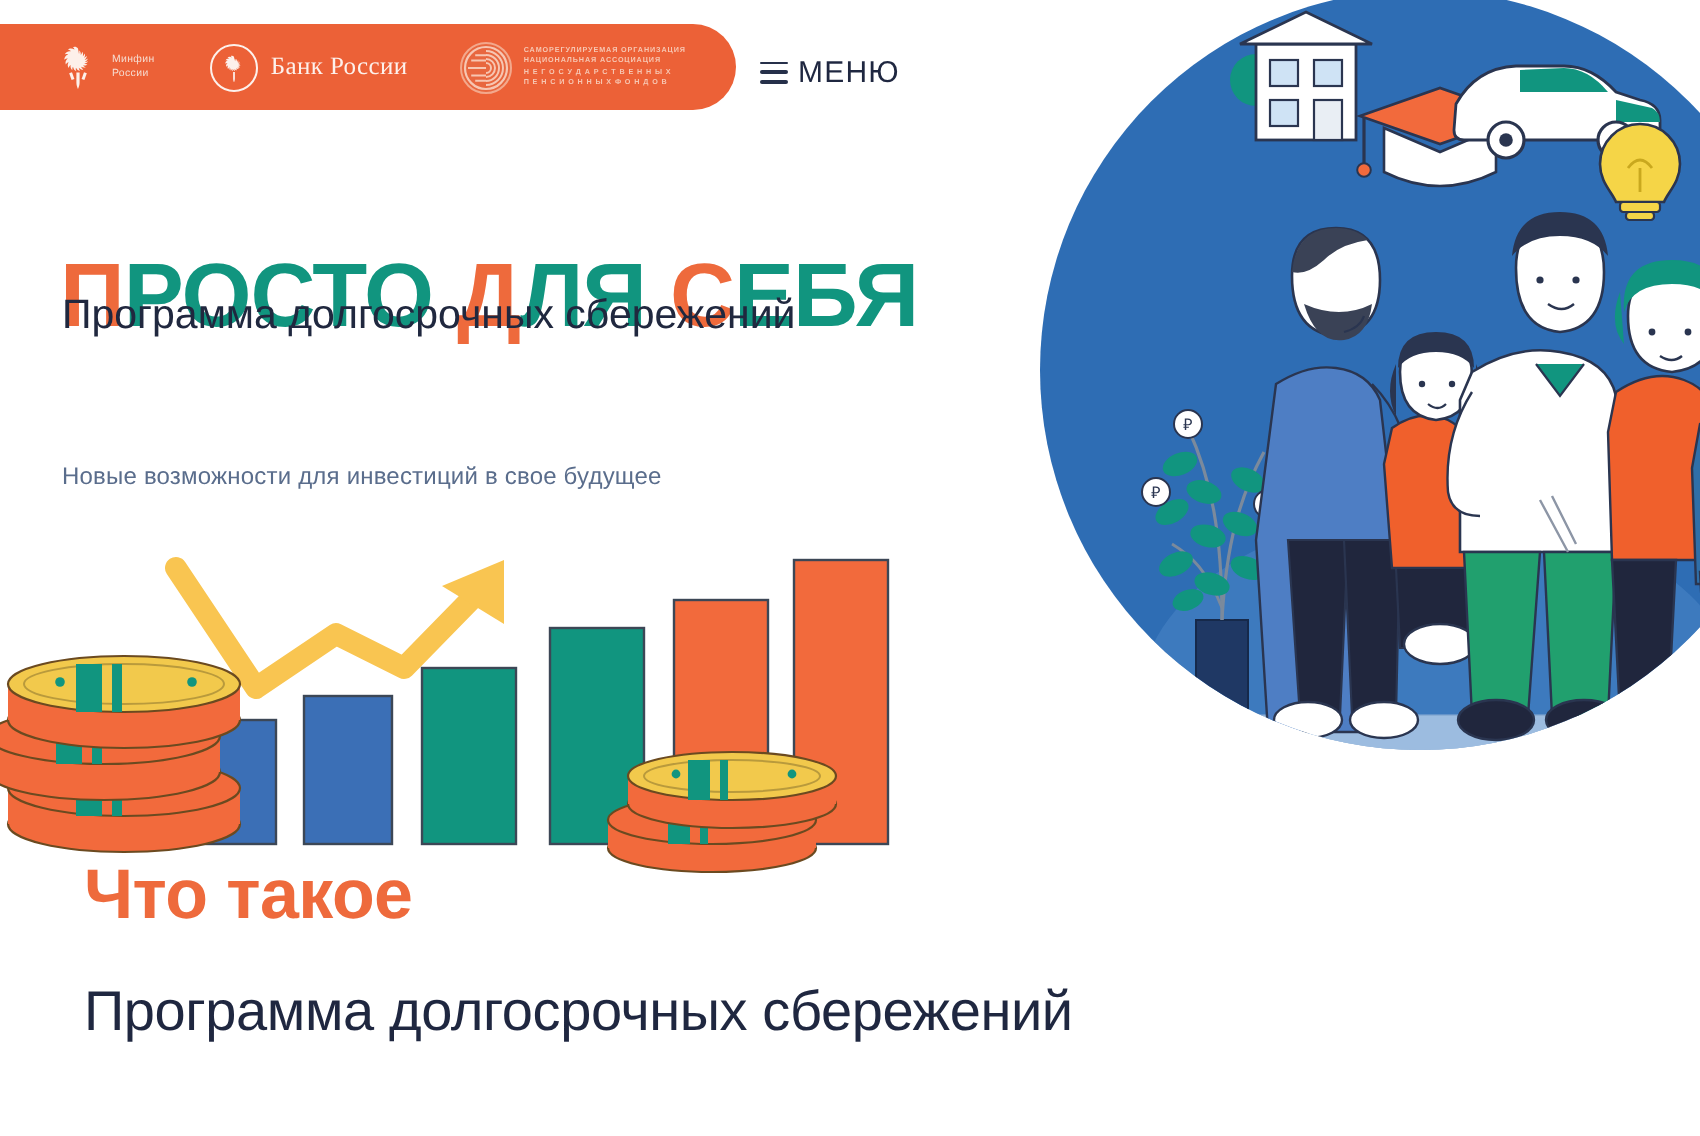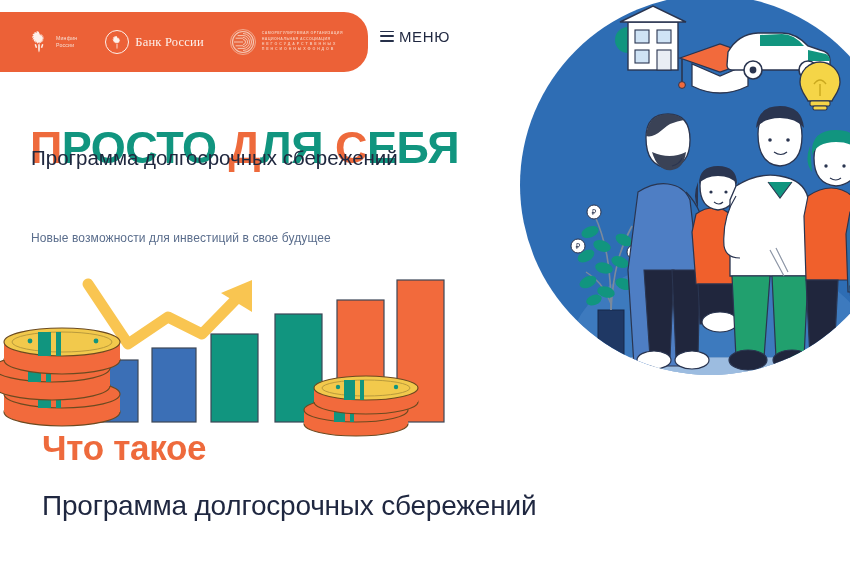--- a/index.html
+++ b/index.html
@@ -10,21 +10,21 @@
     overflow:hidden;
     position:relative;
   }
 
   
   .header-wrap{
     position:absolute;left:0;top:12px;width:850px;height:48px;
   }
   .logo-bar{
     position:absolute;left:0;top:0;
-    width:368px;height:60px;
+    width:368px;height:43px;
     background:#ec6137;
     border-top-right-radius:24px;border-bottom-right-radius:24px;
     display:flex;align-items:center;
   }
   .logo-group{display:flex;align-items:center;}
   .logo-minfin{margin-left:28px;display:flex;align-items:center;gap:6px;}
   .eagle{
     width:22px;height:24px;position:relative;display:block;
   }
   .minfin-text{

